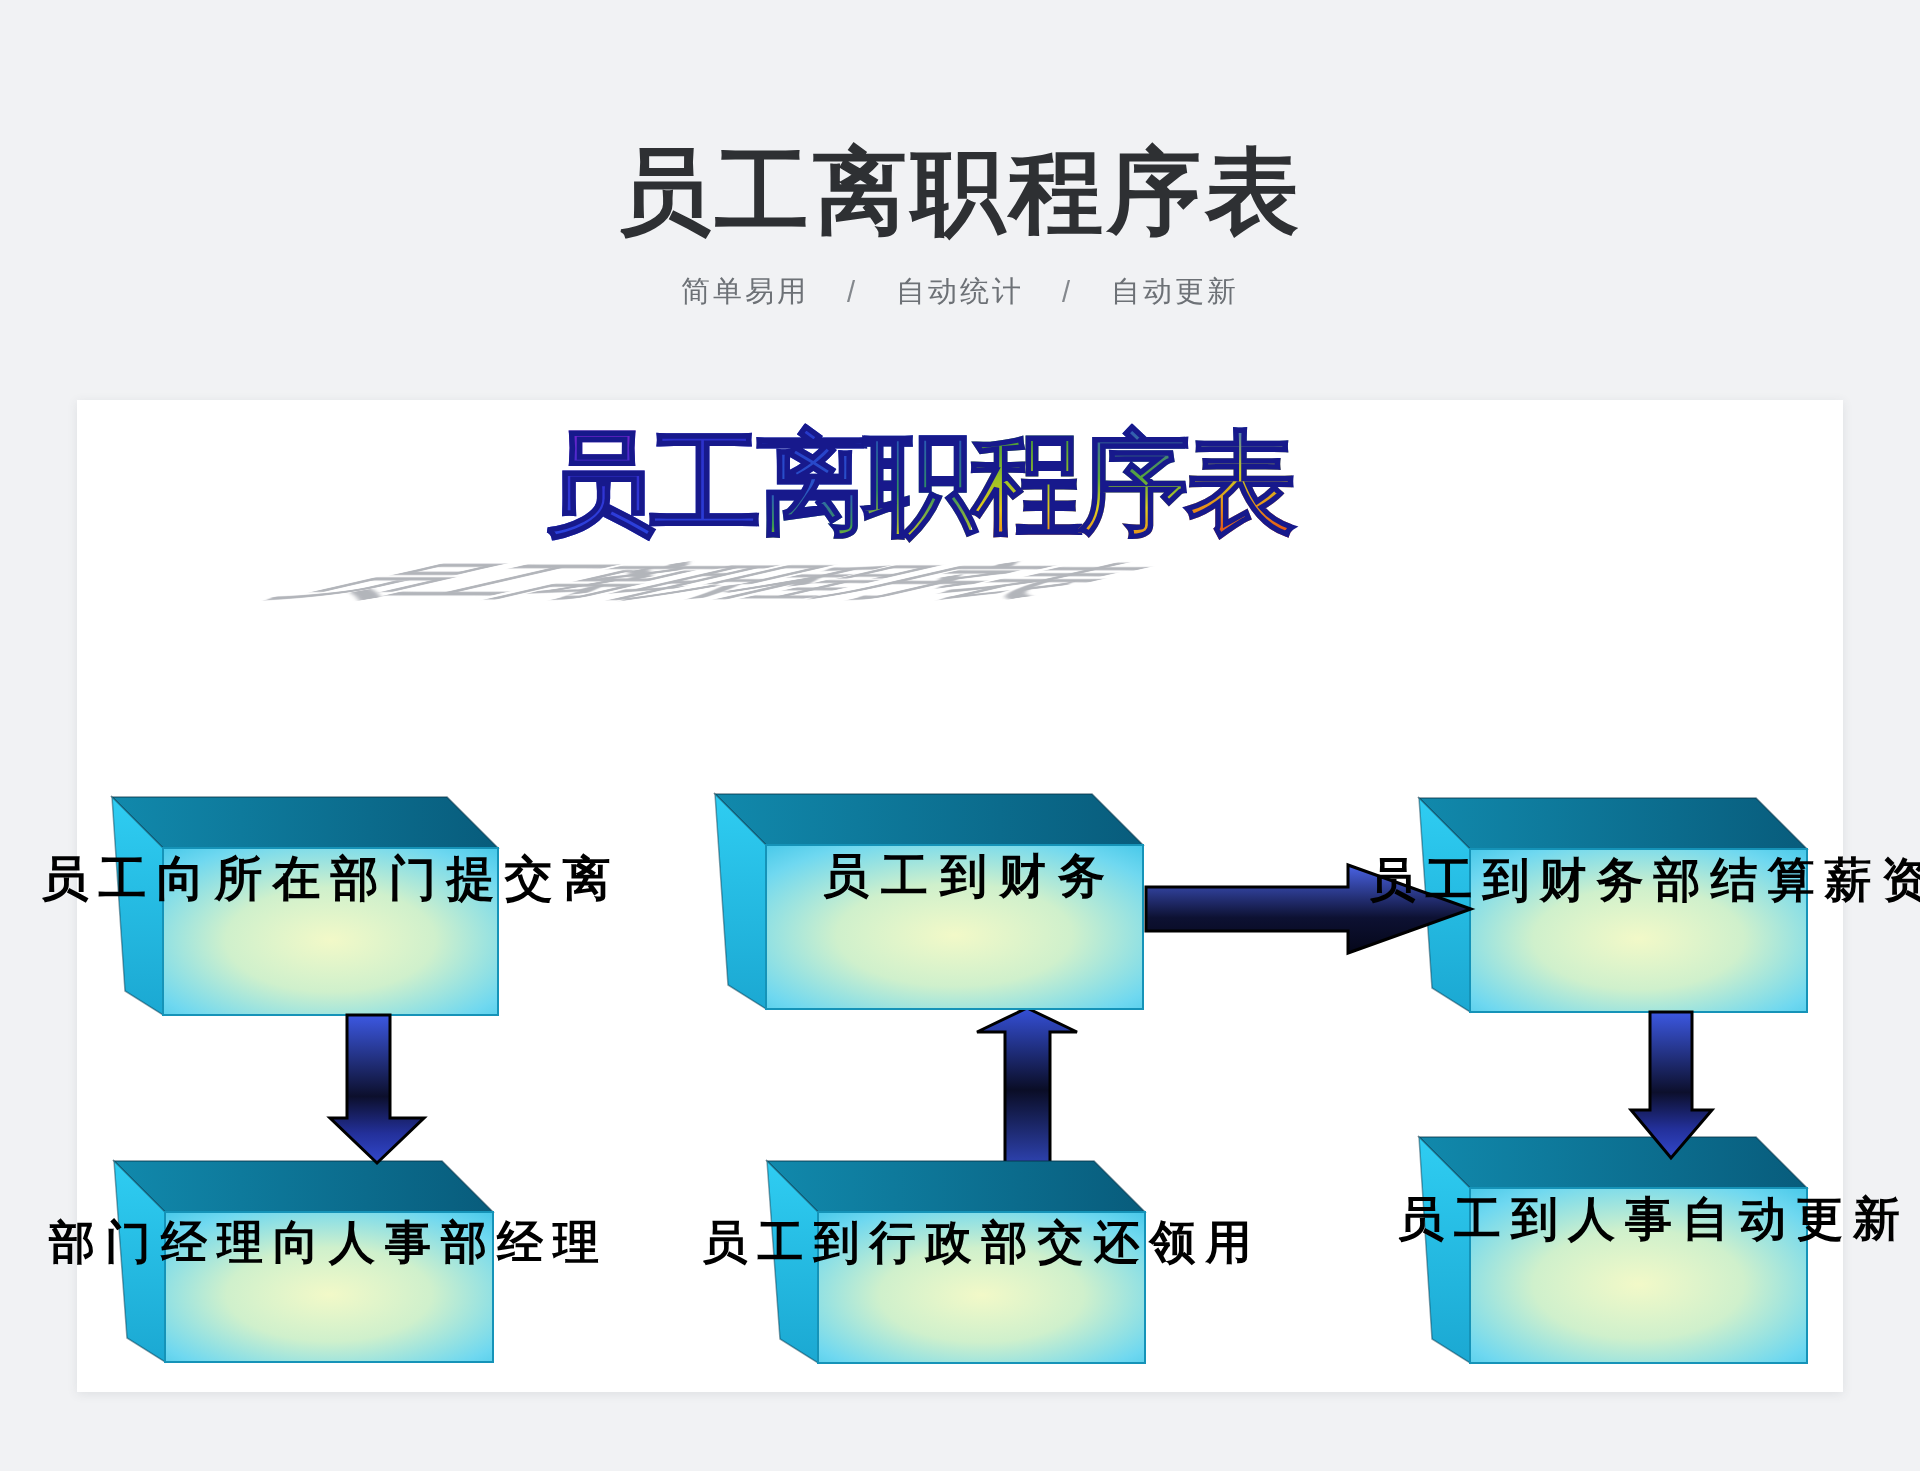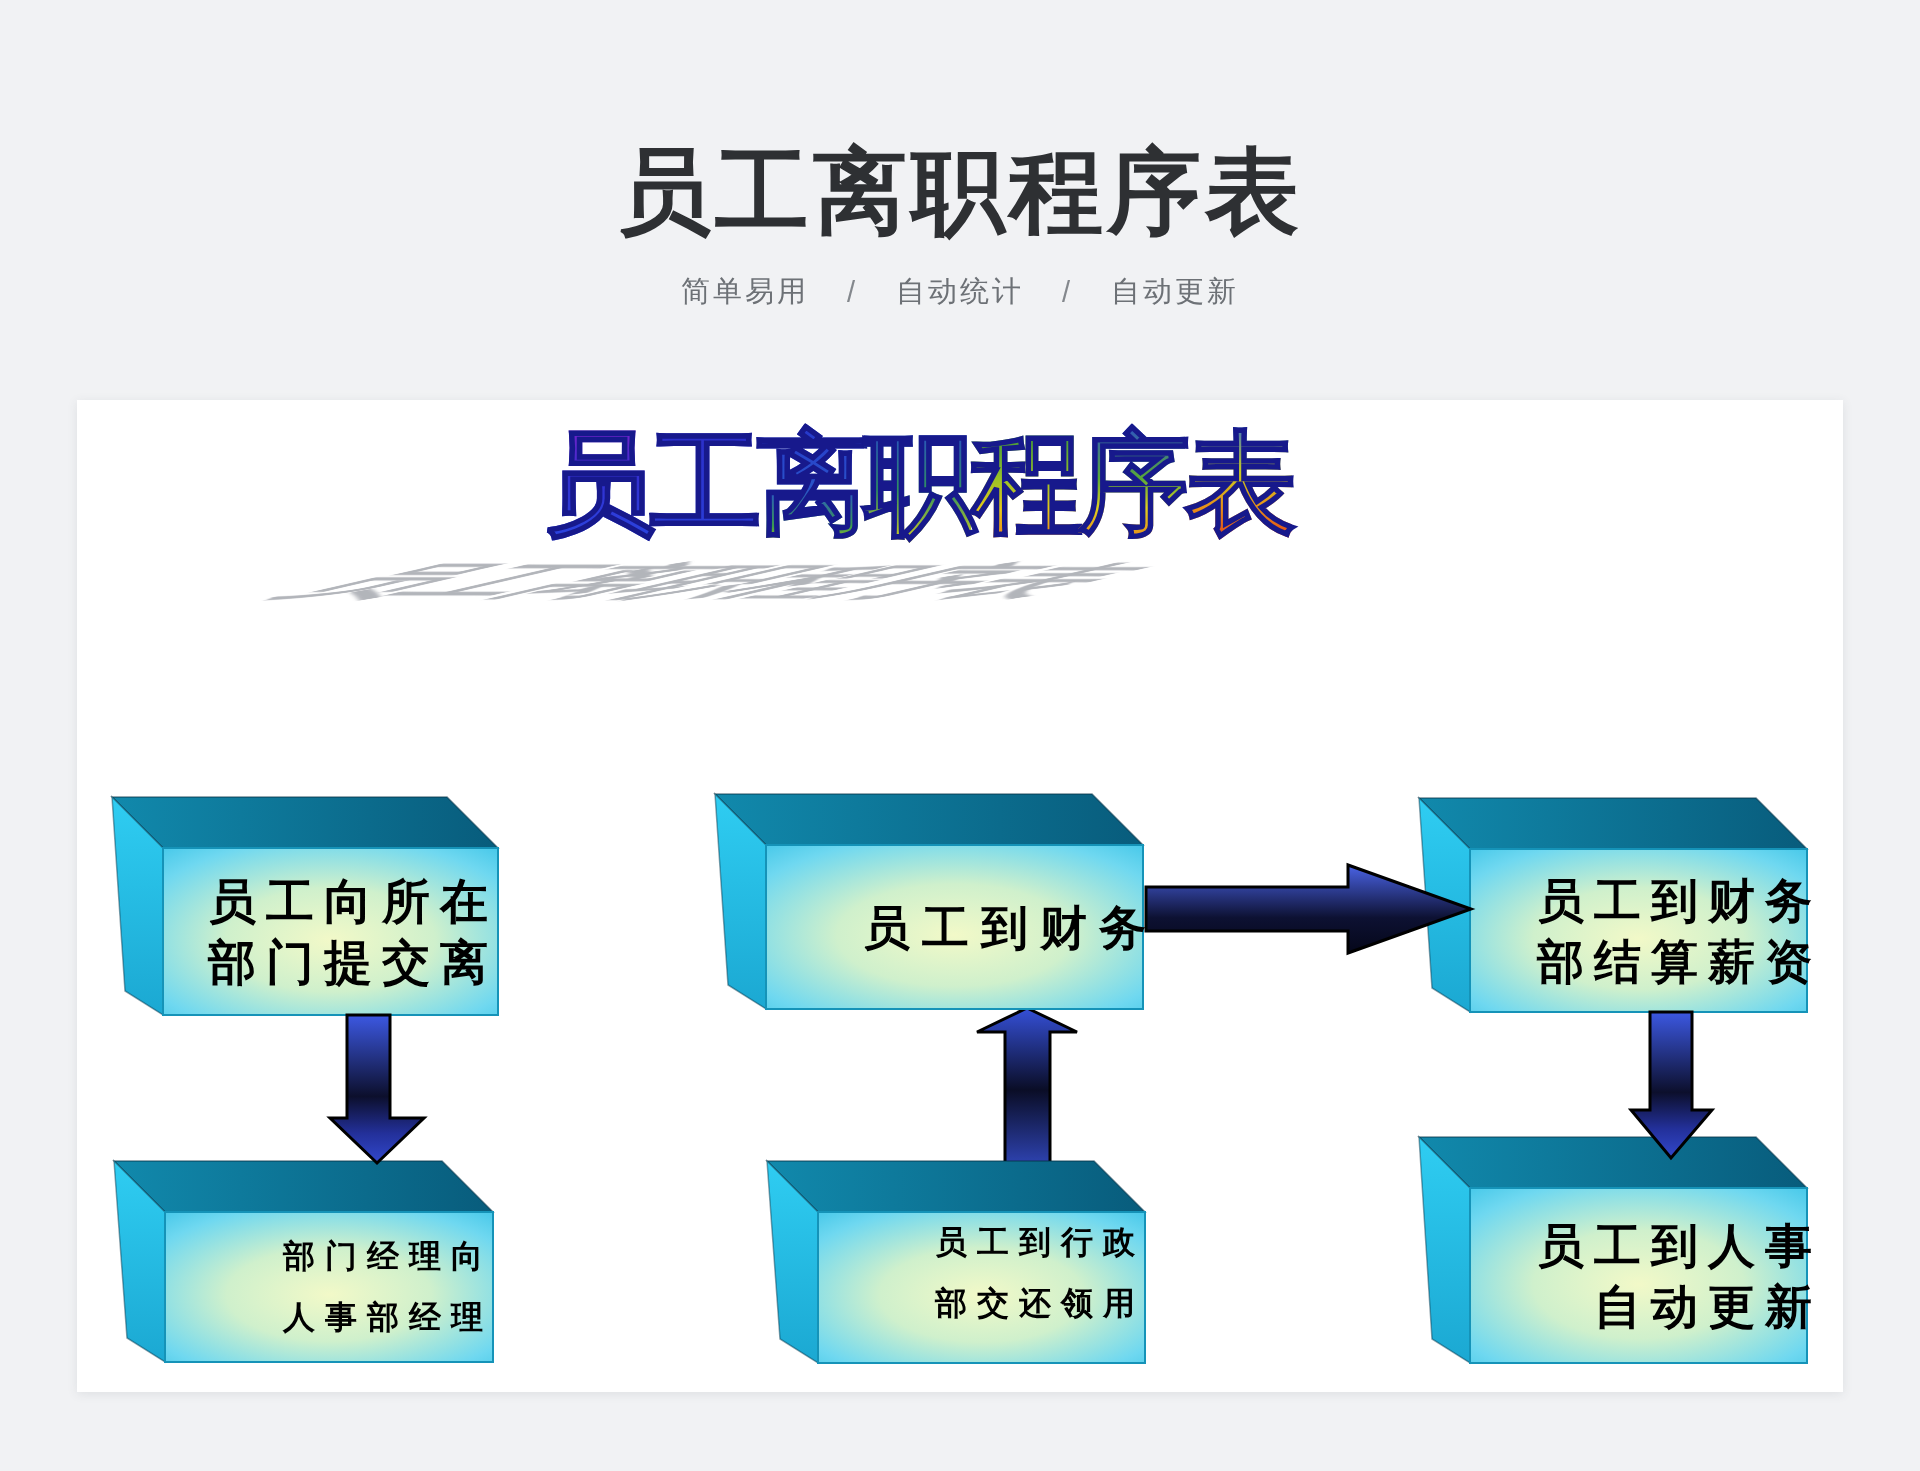--- a/index.html
+++ b/index.html
@@ -55,29 +55,29 @@
     .wa1{background-image:linear-gradient(180deg,#2c2ec8 0%,#2a3fd8 100%);}
     .wa2{background-image:linear-gradient(180deg,#2636cc 0%,#2a55c8 55%,#3a9a50 85%,#b8c820 100%);}
     .wa3{background-image:linear-gradient(180deg,#2846d0 0%,#2f8f60 55%,#d8d020 100%);}
     .wa4{background-image:linear-gradient(180deg,#2a8a40 0%,#98c228 45%,#e8c818 72%,#e87818 100%);}
     .wa5{background-image:linear-gradient(180deg,#2a50c8 0%,#58a838 45%,#e0d020 70%,#e88018 100%);}
     .wa6{background-image:linear-gradient(180deg,#3a70c8 0%,#c8cc20 40%,#e89018 70%,#e03818 100%);}
   }
   
   .flow-canvas{position:absolute;left:0;top:0;width:1920px;height:1471px;}
   .box-label{
-    position:absolute;display:flex;flex-direction:column;
-    justify-content:center;align-items:flex-end;
+    position:absolute;display:flex;flex-direction:row;
+    justify-content:center;align-items:flex-start;
     color:#000;text-align:center;
   }
   .box-label span{display:block;line-height:61px;white-space:nowrap;}
   .lbl-serif{font-family:"Liberation Serif","DejaVu Serif",serif;font-size:48px;font-weight:600;letter-spacing:10px;}
   .lbl-sans{font-family:"Liberation Sans","DejaVu Sans",sans-serif;font-weight:700;letter-spacing:10px;}
   .fs47{font-size:47px;padding-left:15px;}
-  .fs46{font-size:32px;}
+  .fs46{font-size:46px;}
   .t1{left:163px;top:848px;width:335px;height:167px;}
   .t2{left:165px;top:1212px;width:328px;height:150px;}
   .t3{left:766px;top:845px;width:377px;height:164px;letter-spacing:12px;}
   .t4{left:818px;top:1212px;width:327px;height:121px;}
   .t5{left:1470px;top:849px;width:337px;height:163px;}
   .t6{left:1470px;top:1188px;width:337px;height:175px;}
 </style>
 </head>
 <body>
 

